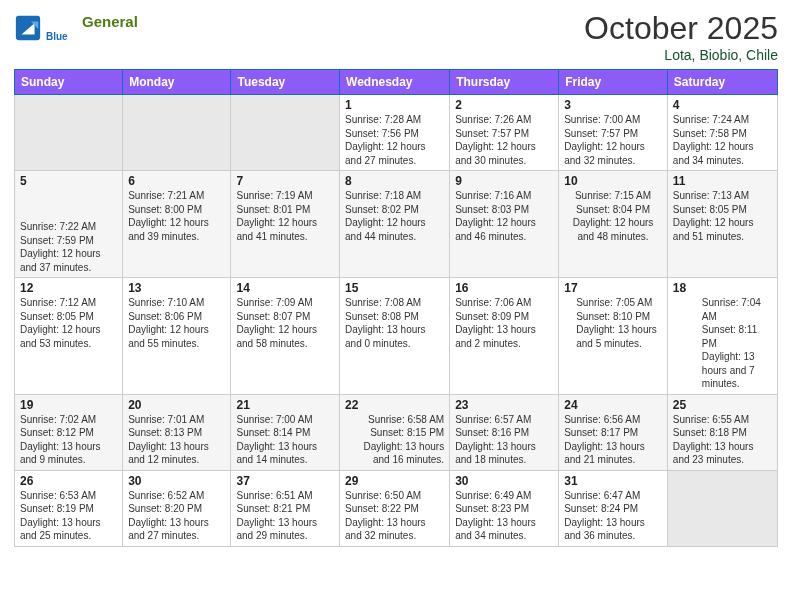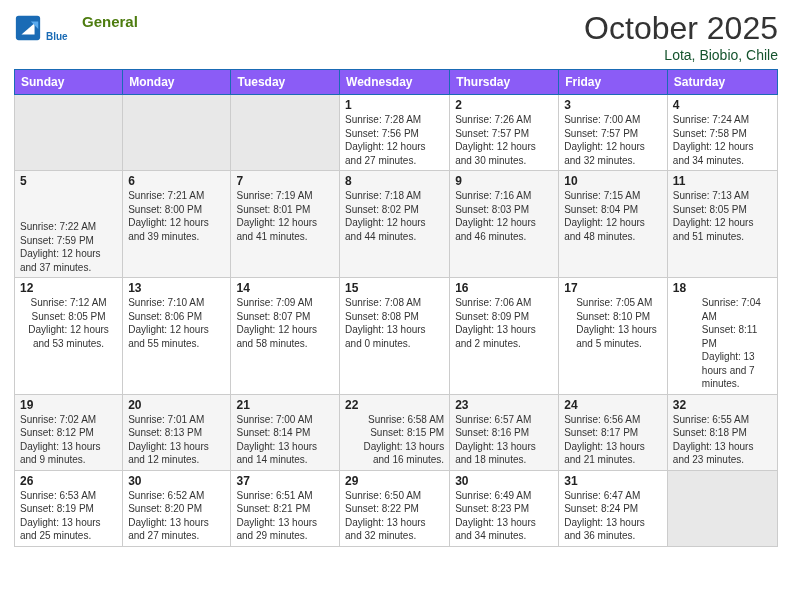--- a/index.html
+++ b/index.html
@@ -178,35 +178,35 @@
 Daylight: 12 hours and 44 minutes.</div>
           </td>
           <td>
             <span class="day-num">9</span>
             <div class="day-info" style="white-space: pre-line;">Sunrise: 7:16 AM
 Sunset: 8:03 PM
 Daylight: 12 hours and 46 minutes.</div>
           </td>
           <td>
             <span class="day-num">10</span>
-            <div class="day-info" style="white-space: pre-line;">Sunrise: 7:15 AM
+            <div class="day-info" style="white-space: pre-line; text-align: center;">Sunrise: 7:15 AM
 Sunset: 8:04 PM
 Daylight: 12 hours and 48 minutes.</div>
           </td>
           <td>
             <span class="day-num">11</span>
             <div class="day-info" style="white-space: pre-line;">Sunrise: 7:13 AM
 Sunset: 8:05 PM
 Daylight: 12 hours and 51 minutes.</div>
           </td>
         </tr>
         <tr>
           <td>
             <span class="day-num">12</span>
-            <div class="day-info" style="white-space: pre-line; text-align: center;">Sunrise: 7:12 AM
+            <div class="day-info" style="white-space: pre-line;">Sunrise: 7:12 AM
 Sunset: 8:05 PM
 Daylight: 12 hours and 53 minutes.</div>
           </td>
           <td>
             <span class="day-num">13</span>
             <div class="day-info" style="white-space: pre-line;">Sunrise: 7:10 AM
 Sunset: 8:06 PM
 Daylight: 12 hours and 55 minutes.</div>
           </td>
           <td>
@@ -271,21 +271,21 @@
 Sunset: 8:16 PM
 Daylight: 13 hours and 18 minutes.</div>
           </td>
           <td>
             <span class="day-num">24</span>
             <div class="day-info" style="white-space: pre-line;">Sunrise: 6:56 AM
 Sunset: 8:17 PM
 Daylight: 13 hours and 21 minutes.</div>
           </td>
           <td>
-            <span class="day-num">32</span>
+            <span class="day-num">25</span>
             <div class="day-info" style="white-space: pre-line;">Sunrise: 6:55 AM
 Sunset: 8:18 PM
 Daylight: 13 hours and 23 minutes.</div>
           </td>
         </tr>
         <tr>
           <td>
             <span class="day-num">26</span>
             <div class="day-info" style="white-space: pre-line;">Sunrise: 6:53 AM
 Sunset: 8:19 PM

